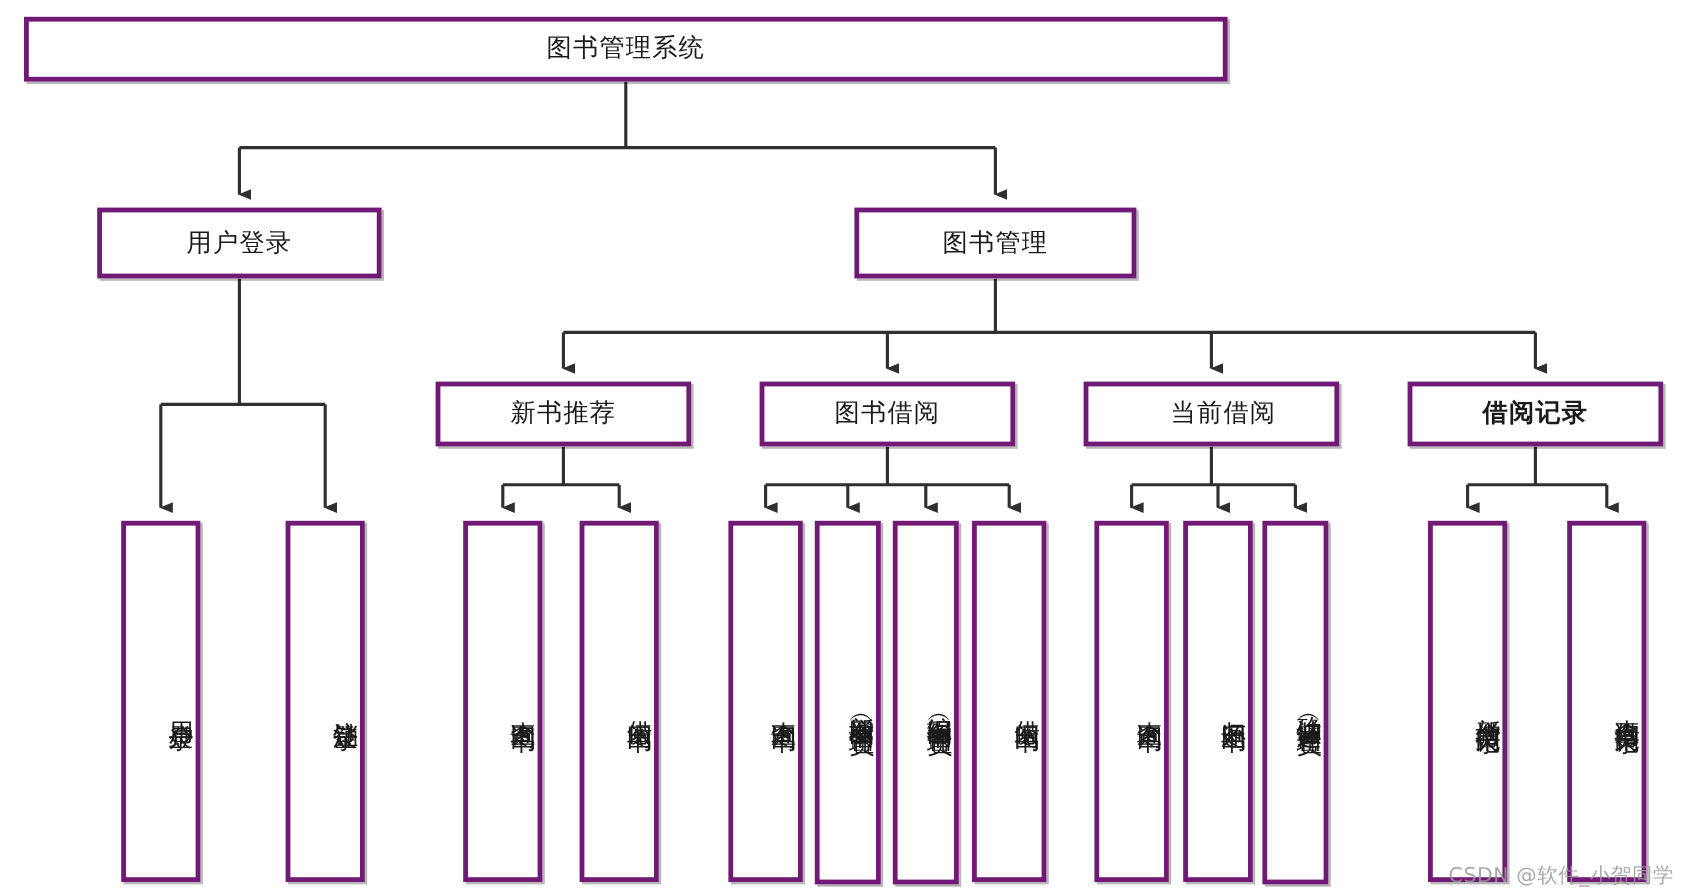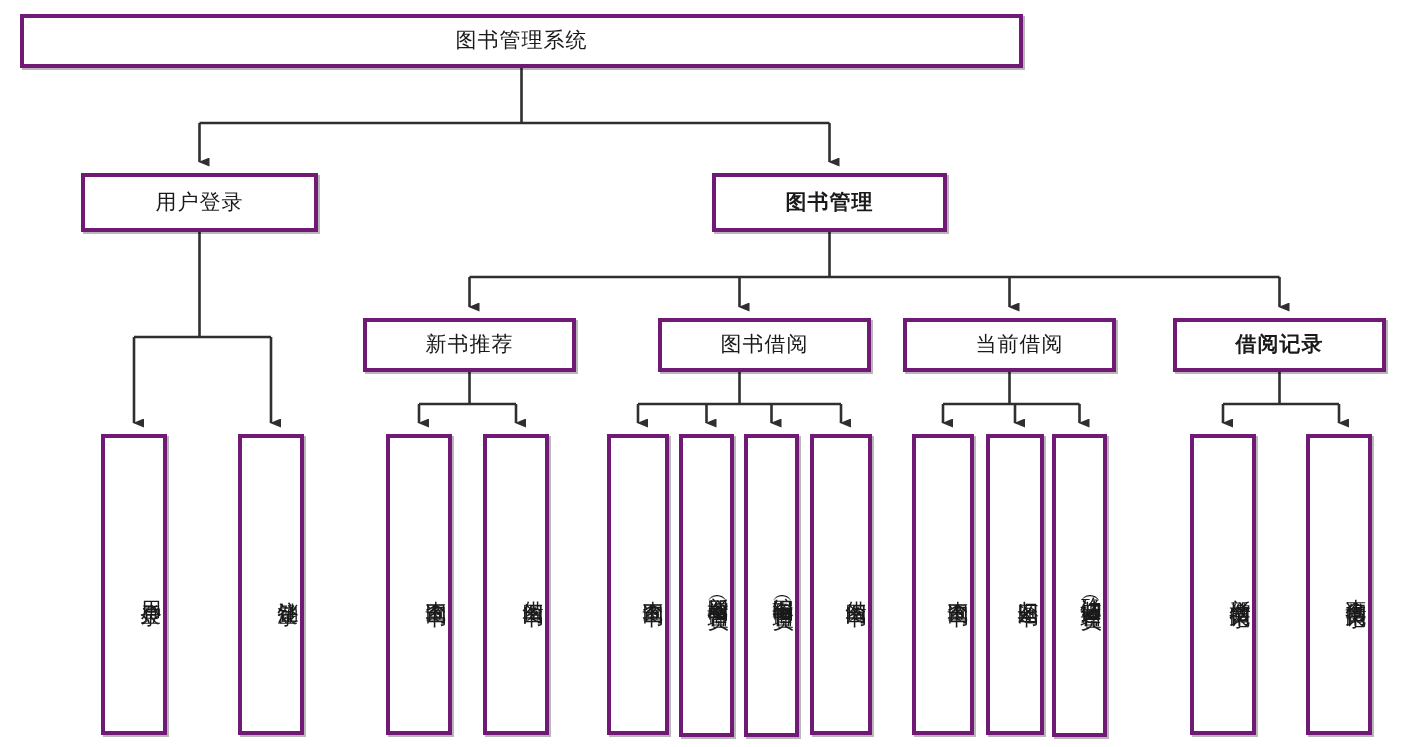--- a/index.html
+++ b/index.html
@@ -114,27 +114,27 @@
       </g>
   </svg>
 
   <div id="node-layer">
       <div class="node horiz" id="node-root" style="left: 20px; top: 14px; width: 1003px; height: 54px;">
         <span class="htext">图书管理系统</span>
       </div>
       <div class="node horiz" id="node-user-login" style="left: 81px; top: 173px; width: 237px; height: 59px;">
         <span class="htext">用户登录</span>
       </div>
-      <div class="node horiz" id="node-book-manage" style="left: 712px; top: 173px; width: 235px; height: 59px; font-weight: bold;">
+      <div class="node horiz" id="node-book-manage" style="left: 712px; top: 173px; width: 235px; height: 59px;">
         <span class="htext">图书管理</span>
       </div>
       <div class="node horiz" id="node-new-book-rec" style="left: 363px; top: 318px; width: 213px; height: 54px;">
         <span class="htext">新书推荐</span>
       </div>
-      <div class="node horiz" id="node-book-borrow" style="left: 633px; top: 318px; width: 213px; height: 54px; margin-left: 25px;">
+      <div class="node horiz" id="node-book-borrow" style="left: 633px; top: 318px; width: 213px; height: 54px;">
         <span class="htext">图书借阅</span>
       </div>
       <div class="node horiz" id="node-current-borrow" style="left: 903px; top: 318px; width: 213px; height: 54px; padding-left: 20px;">
         <span class="htext">当前借阅</span>
       </div>
       <div class="node horiz" id="node-borrow-record" style="left: 1173px; top: 318px; width: 213px; height: 54px; font-weight: bold;">
         <span class="htext">借阅记录</span>
       </div>
       <div class="node vert" id="node-leaf-user-login" style="left: 101px; top: 434px; width: 66px; height: 301px;">
         <span class="vtext">用户登录</span>
@@ -170,13 +170,14 @@
         <span class="vtext">确认归还（管理员）</span>
       </div>
       <div class="node vert" id="node-leaf-add-rec" style="left: 1190px; top: 434px; width: 66px; height: 301px;">
         <span class="vtext">新增借阅记录</span>
       </div>
       <div class="node vert" id="node-leaf-query-rec" style="left: 1306px; top: 434px; width: 66px; height: 301px;">
         <span class="vtext">查询借阅记录</span>
       </div>
     </div>
 
+  <div class="watermark">CSDN @软件_小贺同学</div>
 </div>
 
 </body></html>

